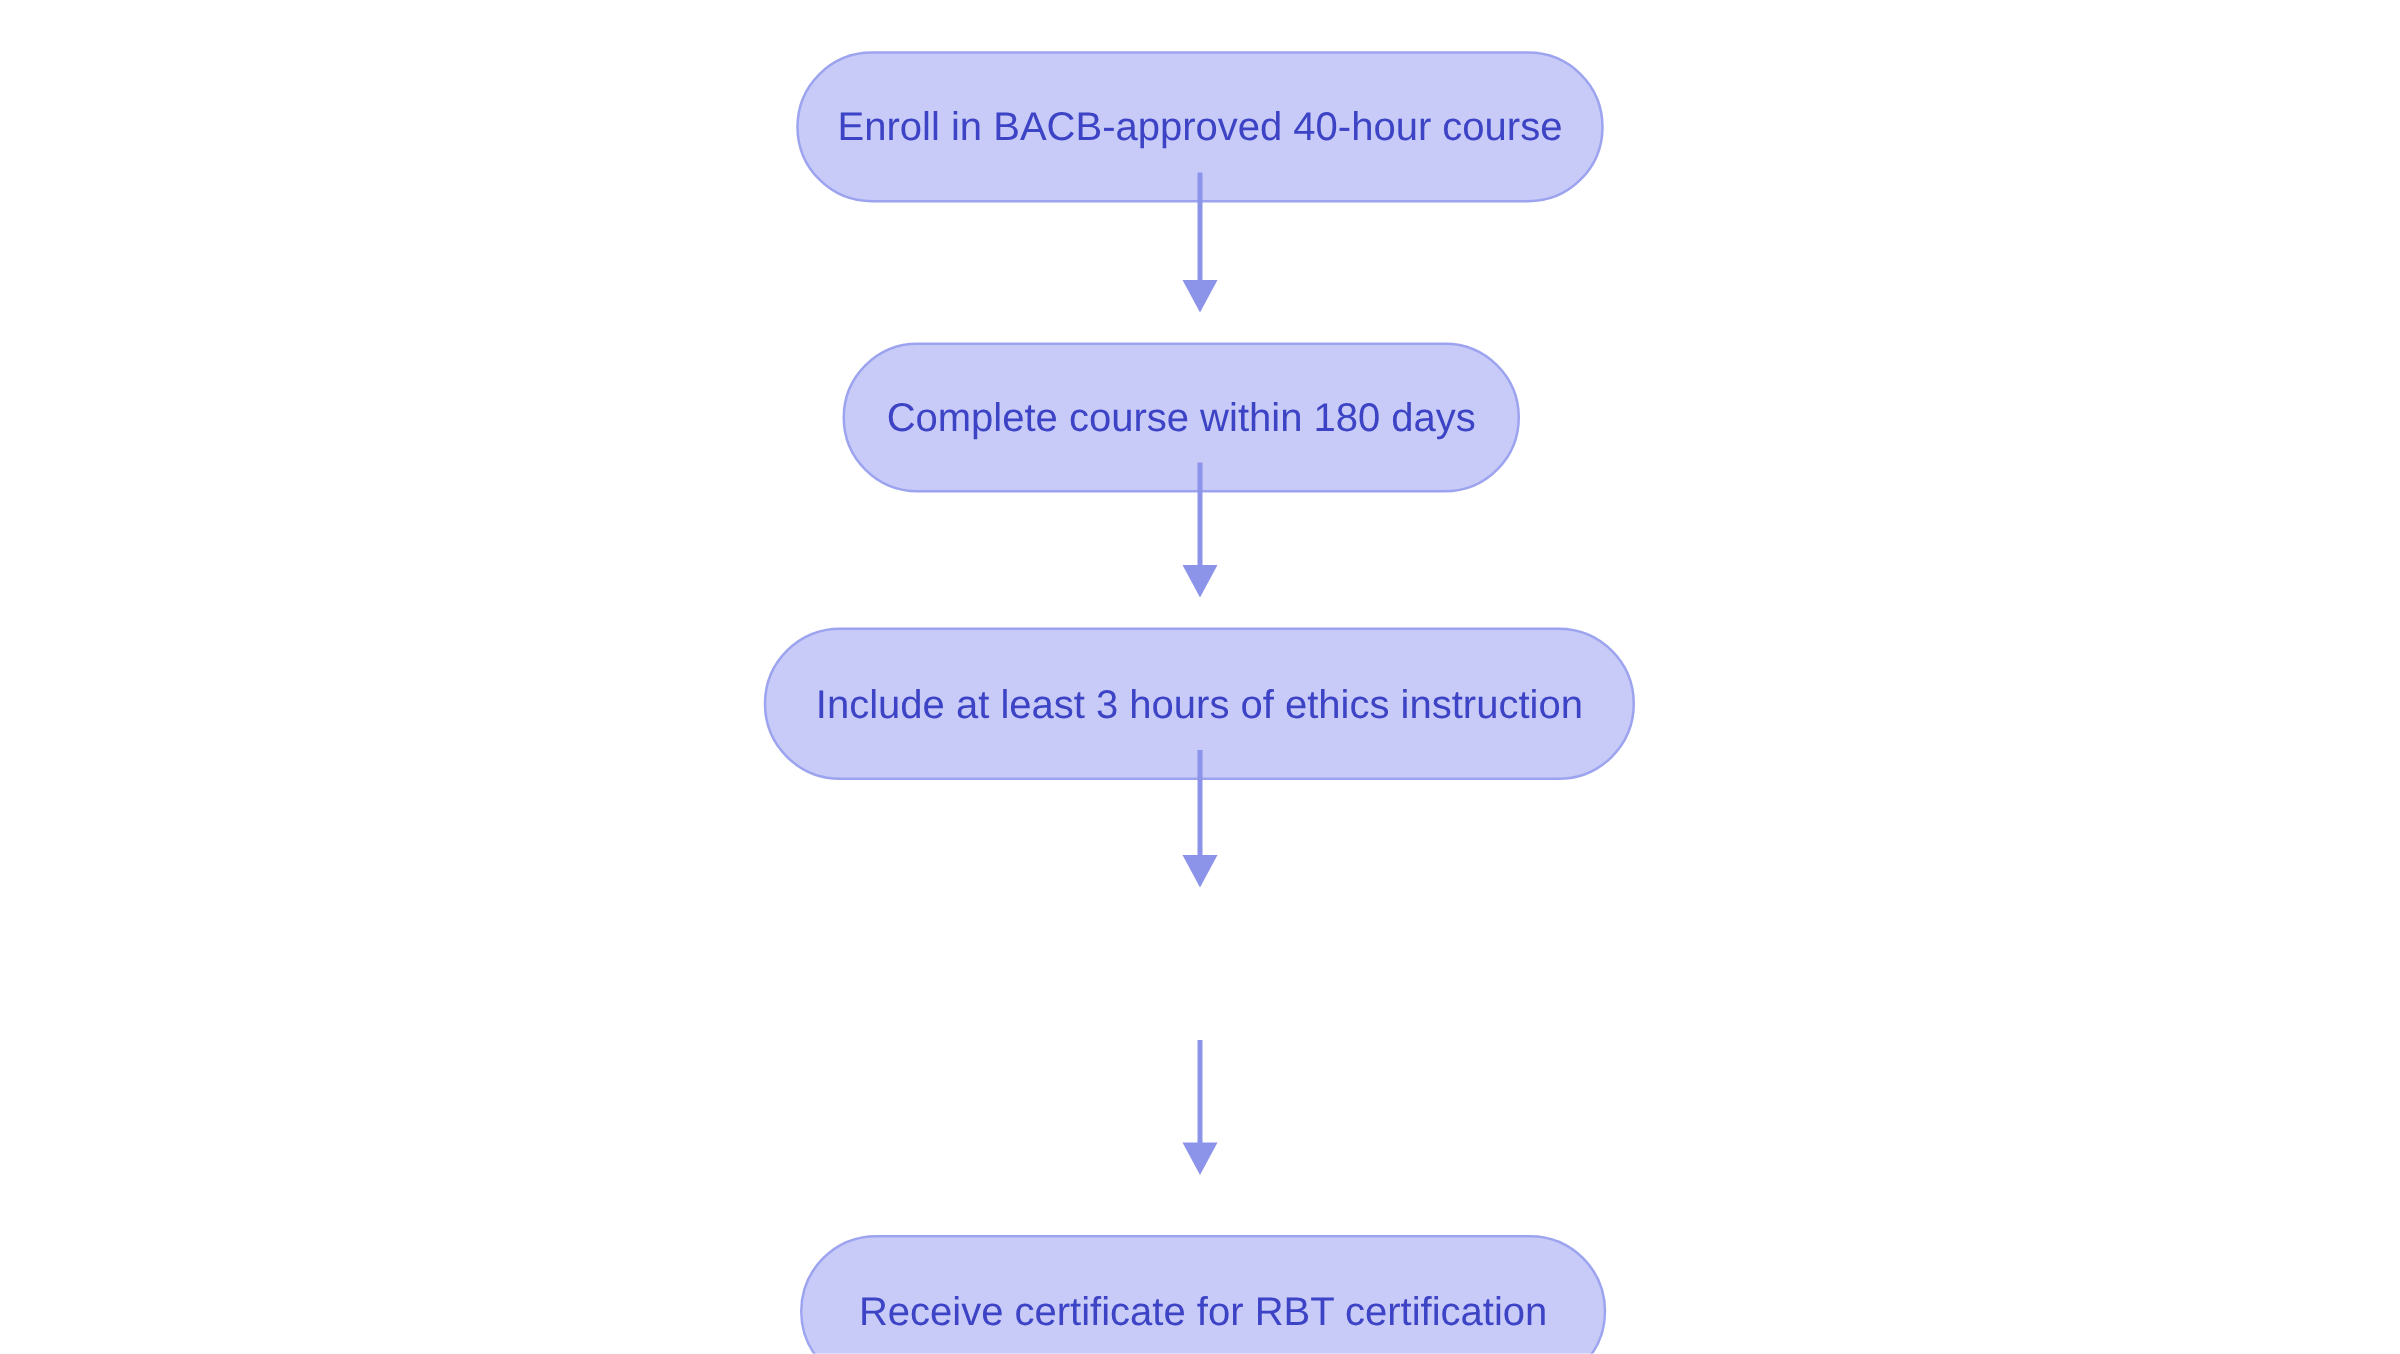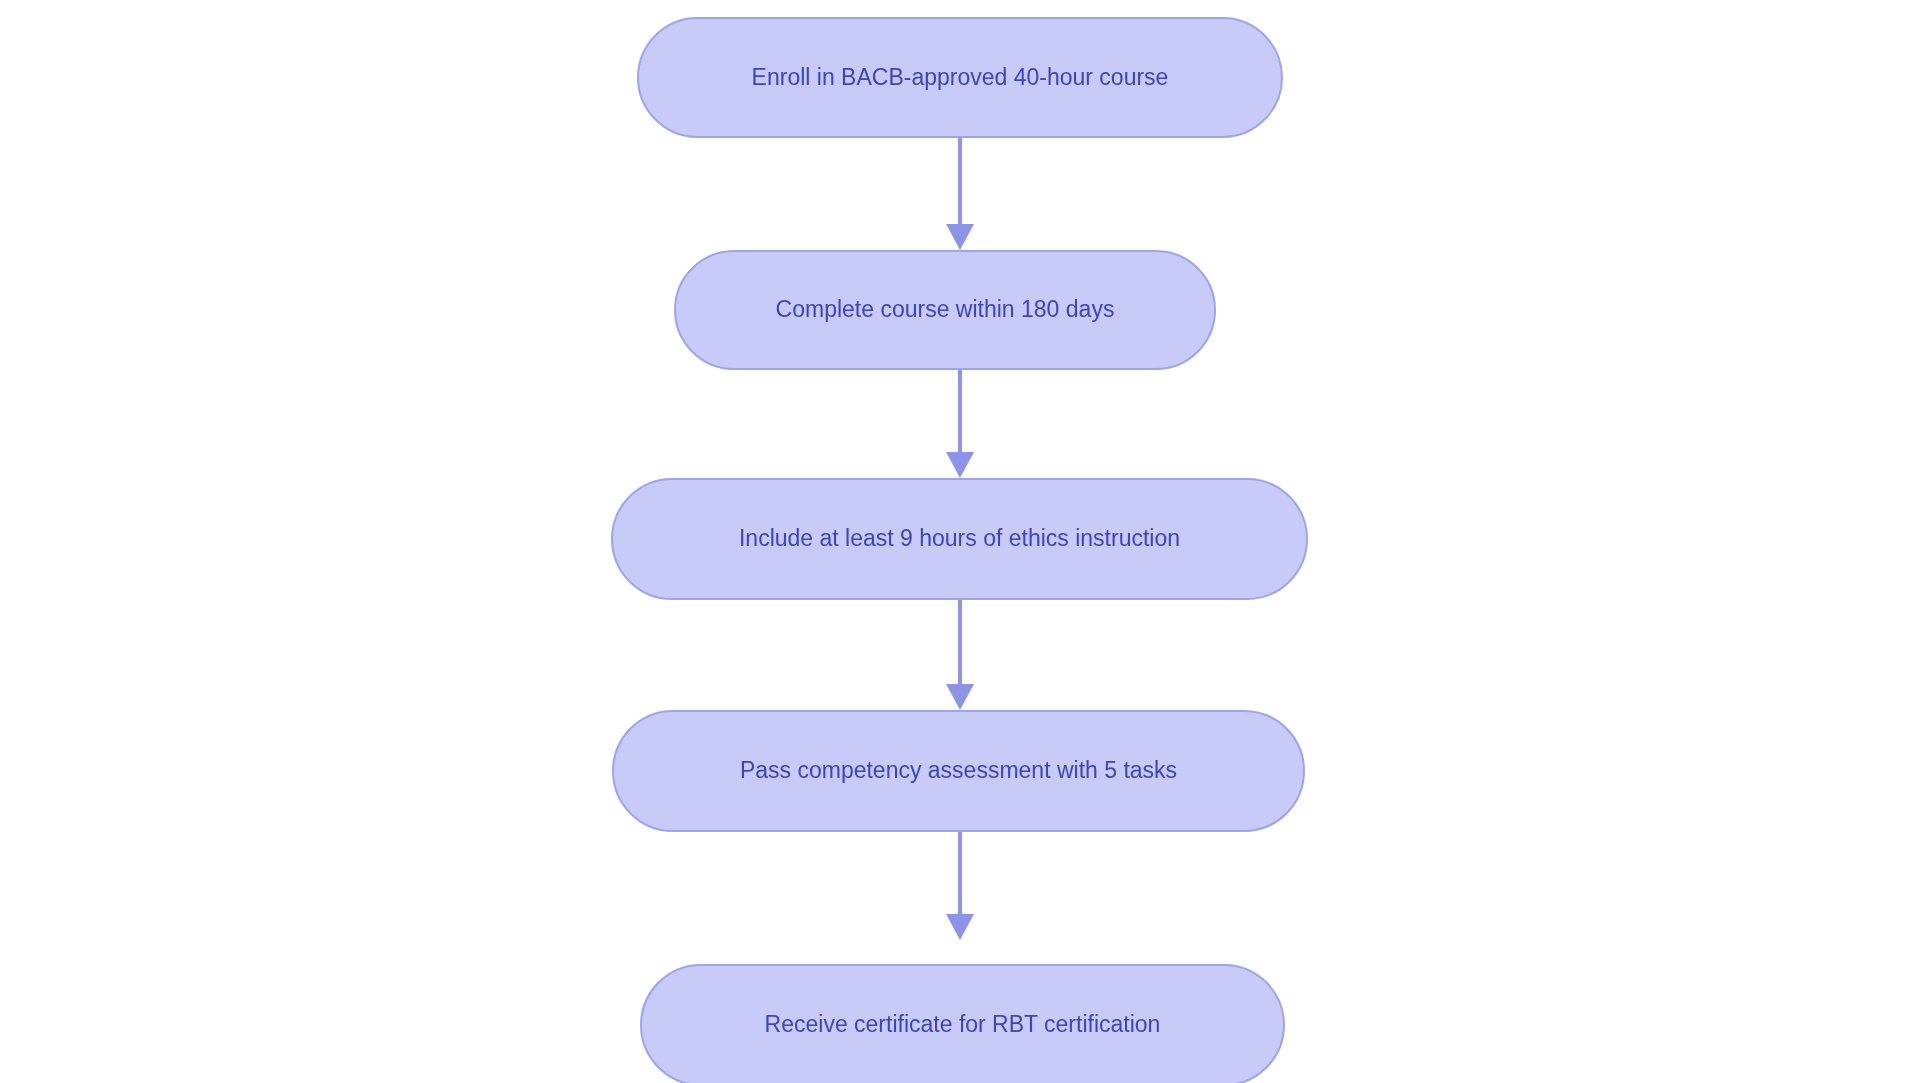--- a/index.html
+++ b/index.html
@@ -19,23 +19,24 @@
     position: absolute;
     box-sizing: border-box;
     background: var(--node-fill, #c8caf8);
     border: 2px solid var(--node-border, #9da4ef);
     border-radius: 61px;
     display: flex;
     align-items: center;
     justify-content: center;
     text-align: center;
     color: var(--node-text, #3c43c5);
-    font-size: 23px;
+    font-size: 32px;
     line-height: 1.2;
     padding: 0 30px;
+    margin-top: 24px;
   }
   .n1 { left: 637px; top: 17px;  width: 646px; height: 121px; }
   .n2 { left: 674px; top: 250px; width: 542px; height: 120px; }
   .n3 { left: 611px; top: 478px; width: 697px; height: 122px; }
   .n4 { left: 612px; top: 710px; width: 693px; height: 122px; }
   .n5 { left: 640px; top: 964px; width: 645px; height: 122px; }
 
   .arrow {
     position: absolute;
     left: 946px;           
@@ -81,31 +82,28 @@
   <div class="node n2">
     <span>Complete course within 180 days</span>
   </div>
 
   <div class="arrow a2">
     <div class="shaft"></div>
     <div class="head"></div>
   </div>
 
   <div class="node n3">
-    <span>Include at least 9 hours of ethics instruction</span>
+    <span>Include at least 3 hours of ethics instruction</span>
   </div>
 
   <div class="arrow a3">
     <div class="shaft"></div>
     <div class="head"></div>
   </div>
 
-  <div class="node n4">
-    <span>Pass competency assessment with 5 tasks</span>
-  </div>
 
   <div class="arrow a4">
     <div class="shaft"></div>
     <div class="head"></div>
   </div>
 
   <div class="node n5">
     <span>Receive certificate for RBT certification</span>
   </div>
 

